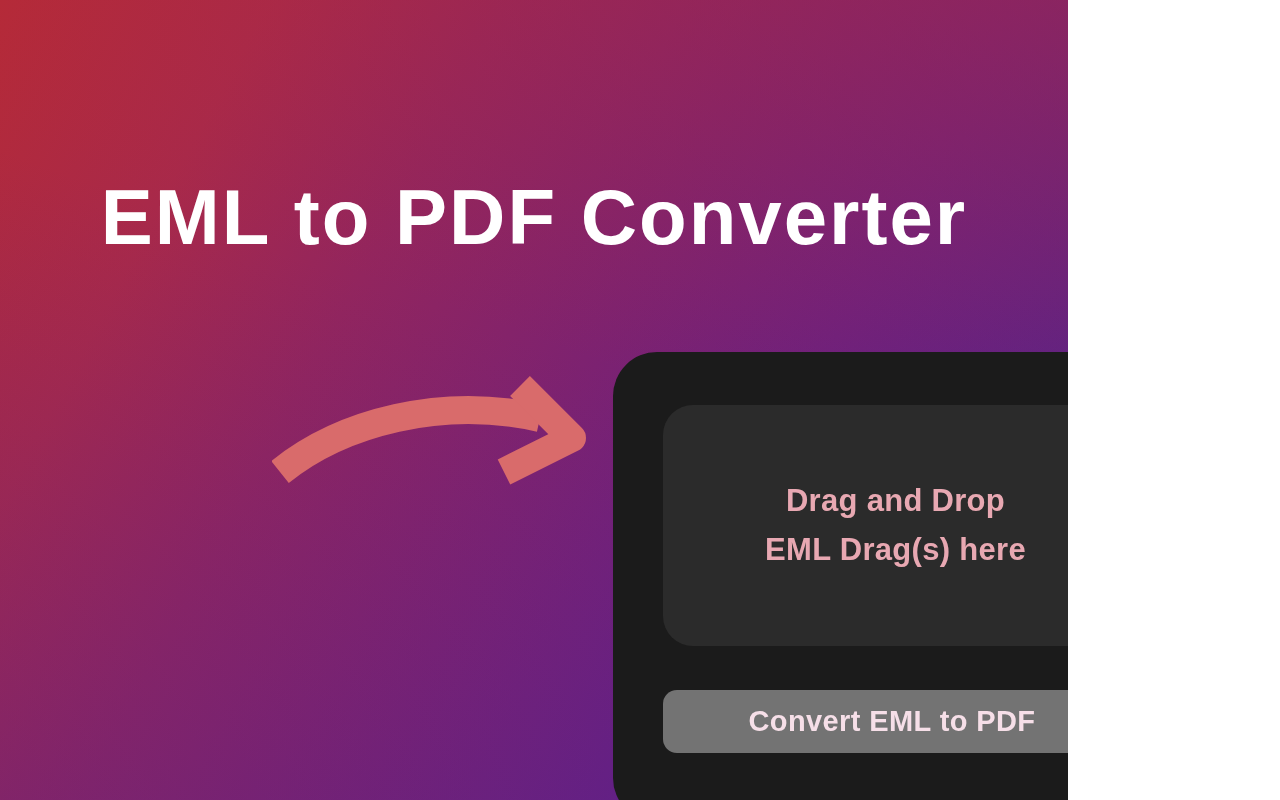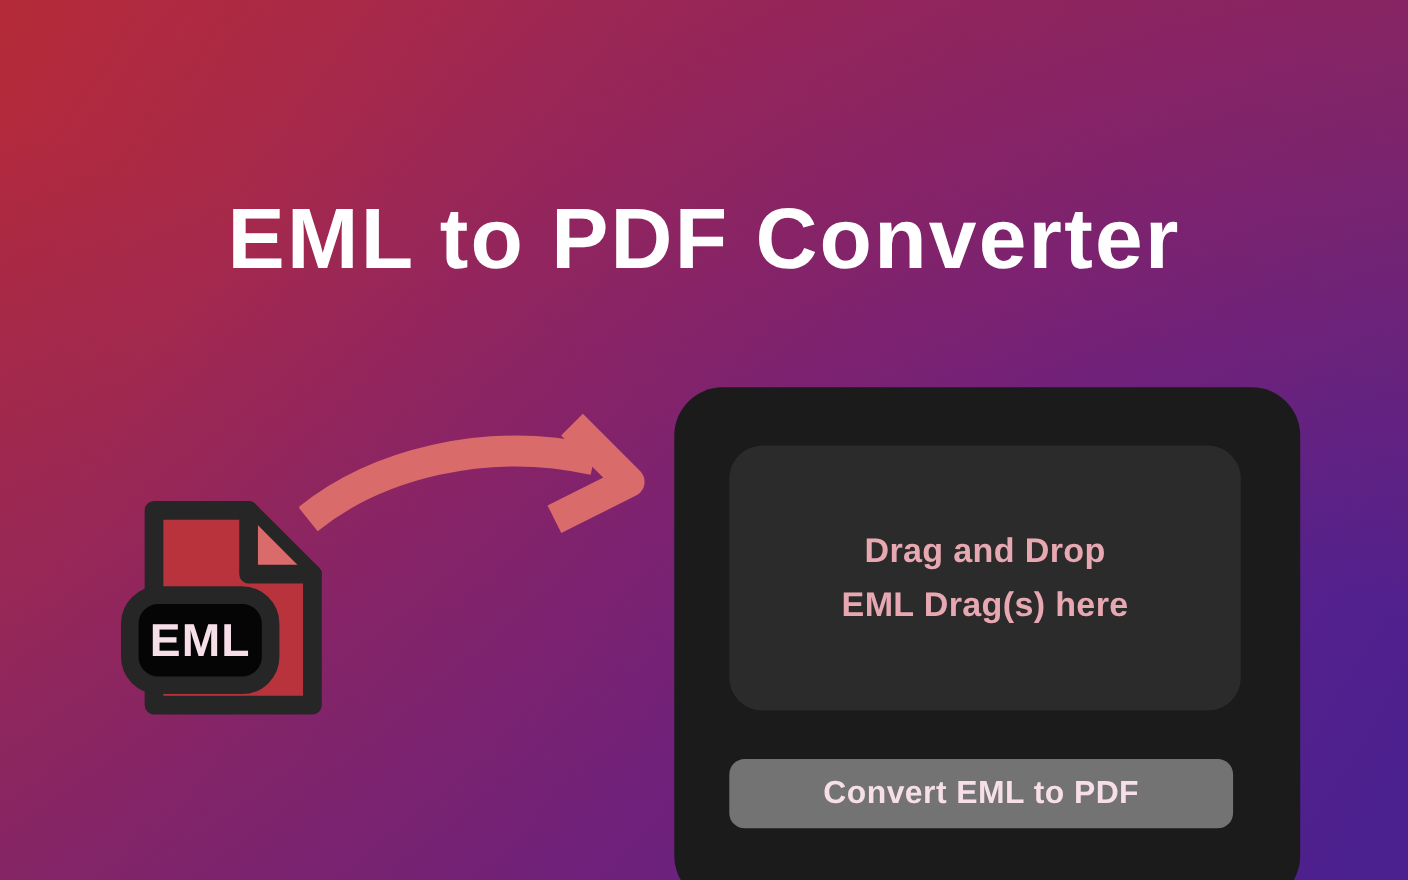--- a/index.html
+++ b/index.html
@@ -5,21 +5,21 @@
   * { margin:0; padding:0; box-sizing:border-box; }
 
   html, body {
     width:1280px; height:800px;
     overflow:hidden;
     font-family:"Liberation Sans", sans-serif;
   }
 
   #stage {
     position:relative;
-    width:1280px; height:800px;
+    width:1068px; height:800px;
     background:
       linear-gradient(118deg,
         #b52a38 0%,
         #a8294a 18%,
         #92255e 34%,
         #7d2270 52%,
         #6b2080 68%,
         #56218c 84%,
         #4a2090 100%);
     overflow:hidden;
@@ -115,34 +115,20 @@
     white-space:nowrap;
   }
 </style>
 </head>
 <body>
 
 <div id="stage">
 
   <h1 class="page-title">EML to PDF Converter</h1>
 
-  <div class="eml-icon">
-    <svg viewBox="0 0 190 205" xmlns="http://www.w3.org/2000/svg">
-
-      <path d="M32 14 H118 L176 72 V191 H32 Z" fill="#b8333c" stroke="#262626" stroke-width="17" stroke-linejoin="round"></path>
-
-      <path d="M121 22 L168 69 H121 Z" fill="#d96b6b"></path>
-      <path d="M118 14 V72 H176" fill="none" stroke="#262626" stroke-width="17" stroke-linejoin="round" stroke-linecap="round"></path>
-
-      <rect x="10" y="91" width="128" height="82" rx="26" fill="#050505" stroke="#262626" stroke-width="16"></rect>
-    </svg>
-    <div style="position:absolute; left:10px; top:91px; width:128px; height:82px;
-                display:flex; align-items:center; justify-content:center;
-                color:#f6dfe8; font-size:42px; font-weight:bold; letter-spacing:1px;">EML</div>
-  </div>
 
   <div class="drag-arrow">
     <svg viewBox="0 0 320 118" xmlns="http://www.w3.org/2000/svg">
       <path d="M8 100 C 70 50, 170 24, 268 46" fill="none" stroke="#d96b6b" stroke-width="28" stroke-linecap="butt"></path>
       <path d="M248 14 L300 66 L232 100" fill="none" stroke="#d96b6b" stroke-width="28" stroke-linecap="butt" stroke-linejoin="round"></path>
     </svg>
   </div>
 
   <div class="converter-panel">
 

